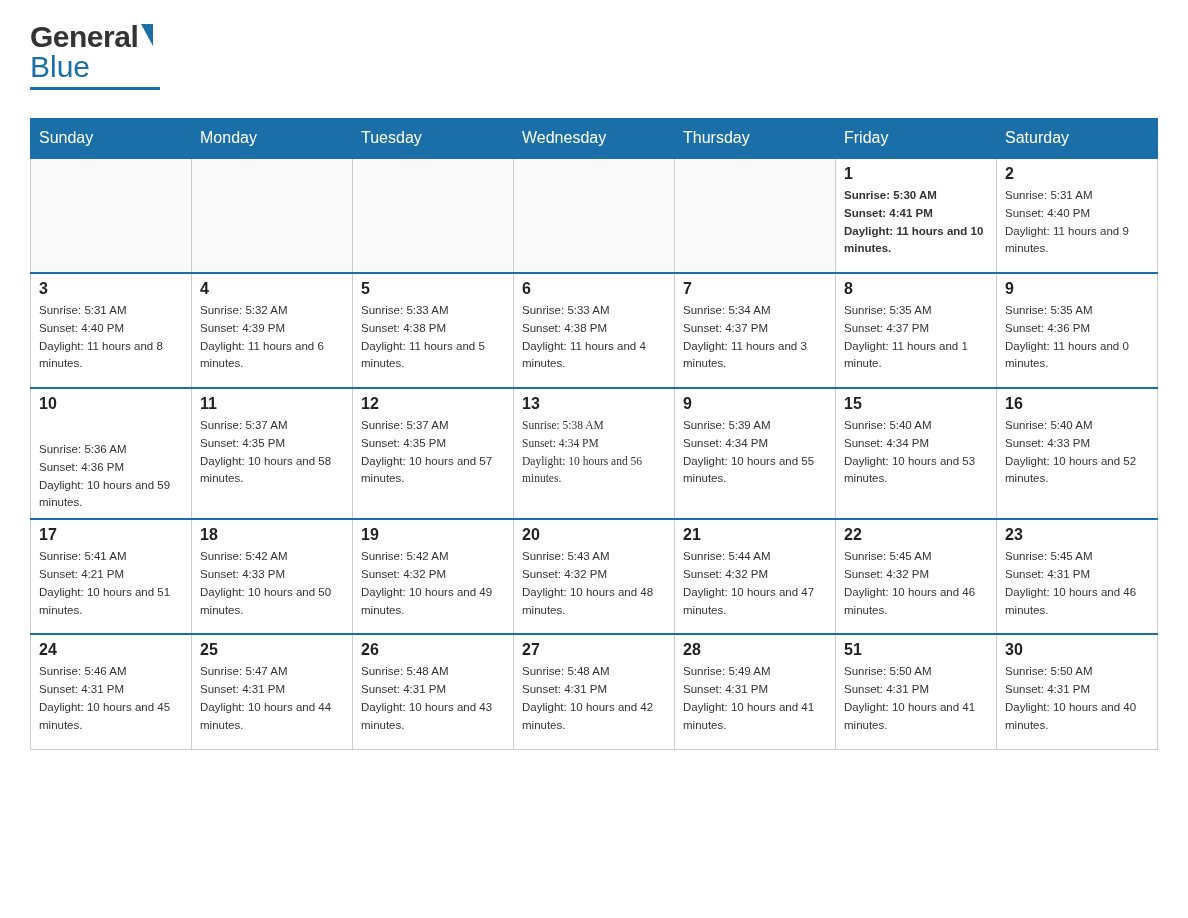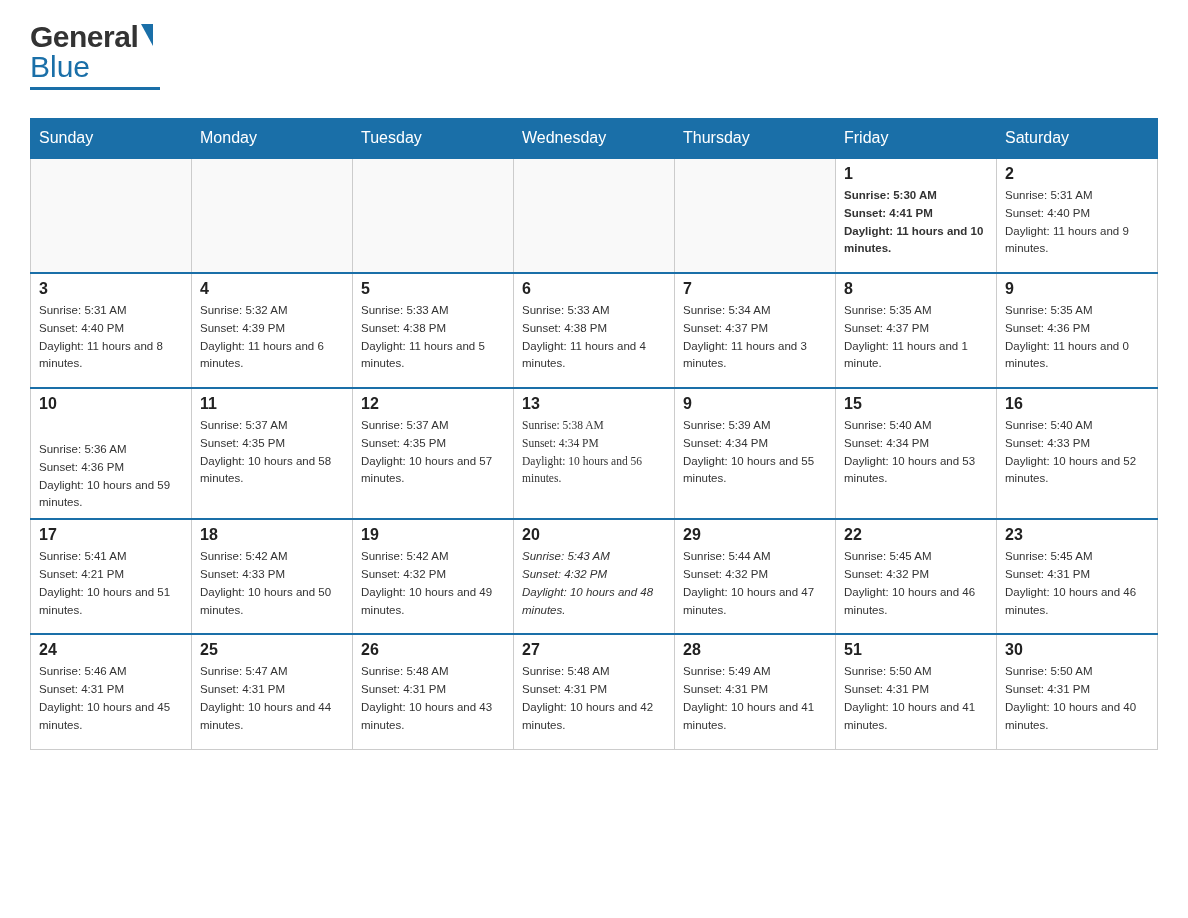--- a/index.html
+++ b/index.html
@@ -228,26 +228,26 @@
 Daylight: 10 hours and 50 minutes.</div>
         </td>
         <td>
           <span class="day-number">19</span>
           <div class="day-info" style="white-space: pre-line;">Sunrise: 5:42 AM
 Sunset: 4:32 PM
 Daylight: 10 hours and 49 minutes.</div>
         </td>
         <td>
           <span class="day-number">20</span>
-          <div class="day-info" style="white-space: pre-line; font-style: italic;">Sunrise: 5:43 AM
+          <div class="day-info" style="white-space: pre-line;">Sunrise: 5:43 AM
 Sunset: 4:32 PM
 Daylight: 10 hours and 48 minutes.</div>
         </td>
         <td>
-          <span class="day-number">29</span>
+          <span class="day-number">21</span>
           <div class="day-info" style="white-space: pre-line;">Sunrise: 5:44 AM
 Sunset: 4:32 PM
 Daylight: 10 hours and 47 minutes.</div>
         </td>
         <td>
           <span class="day-number">22</span>
           <div class="day-info" style="white-space: pre-line;">Sunrise: 5:45 AM
 Sunset: 4:32 PM
 Daylight: 10 hours and 46 minutes.</div>
         </td>

